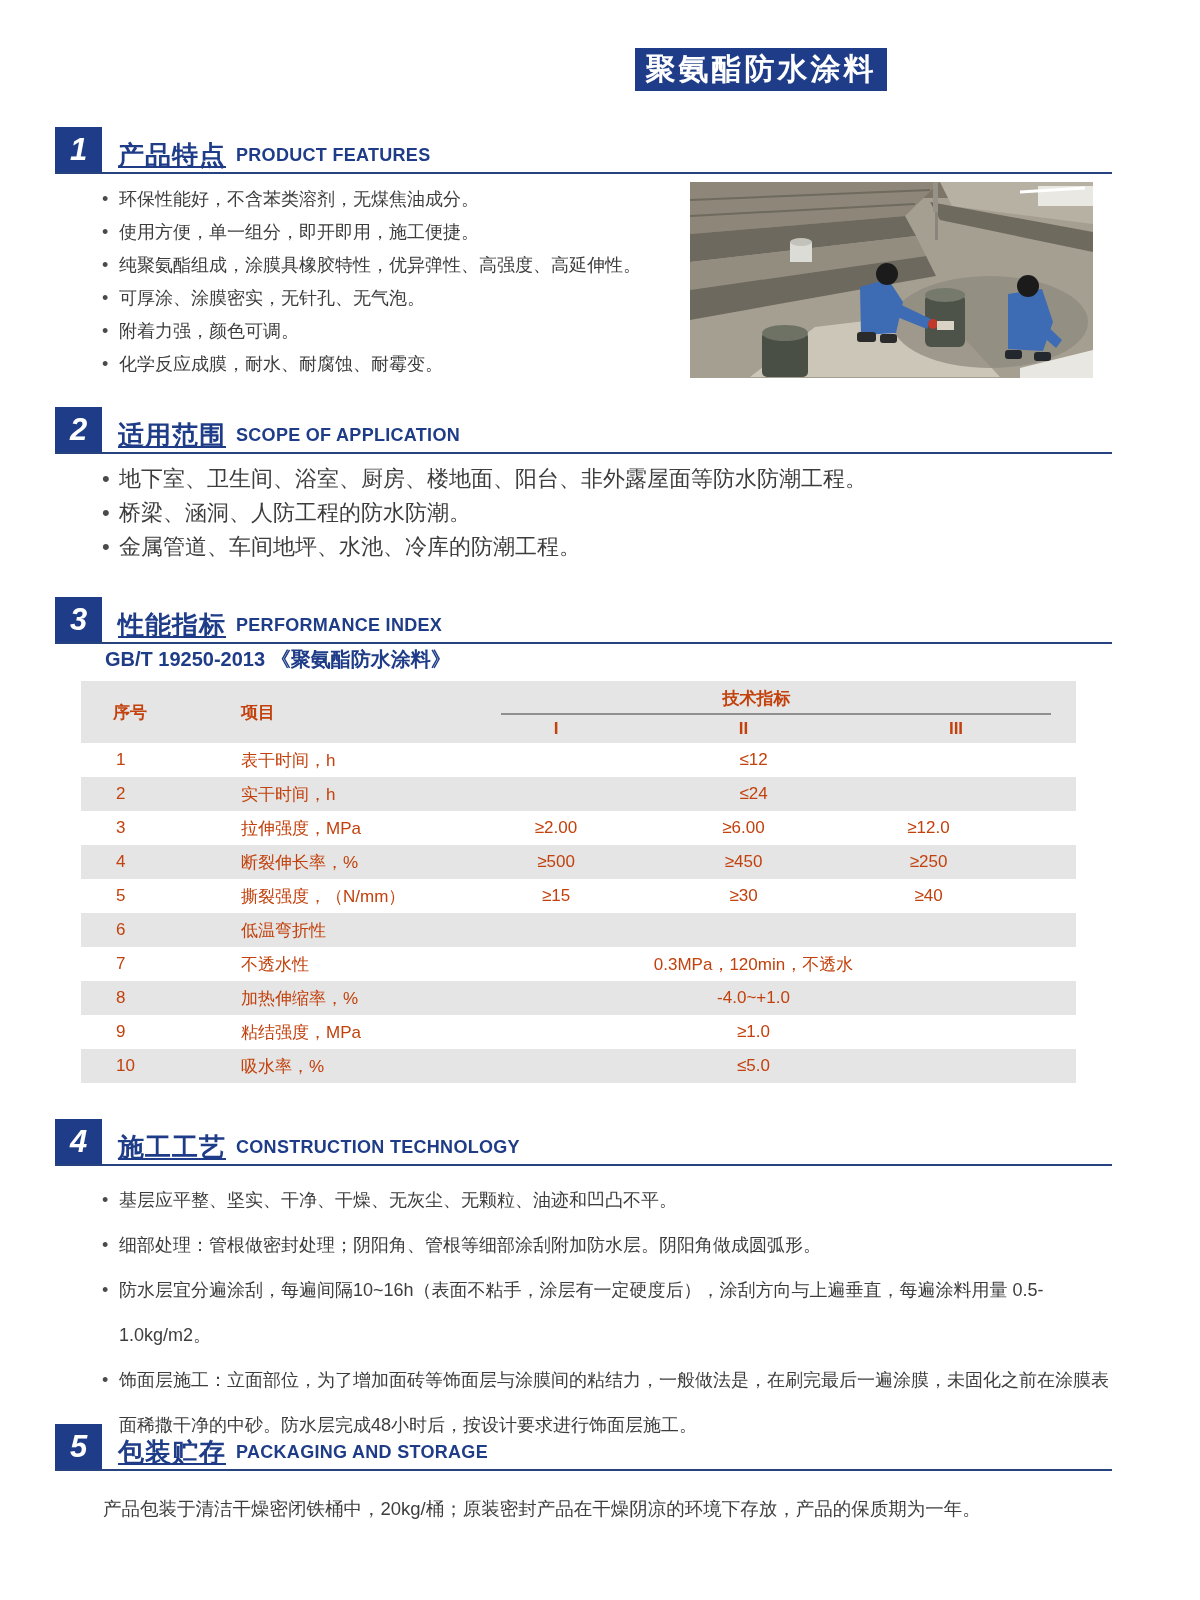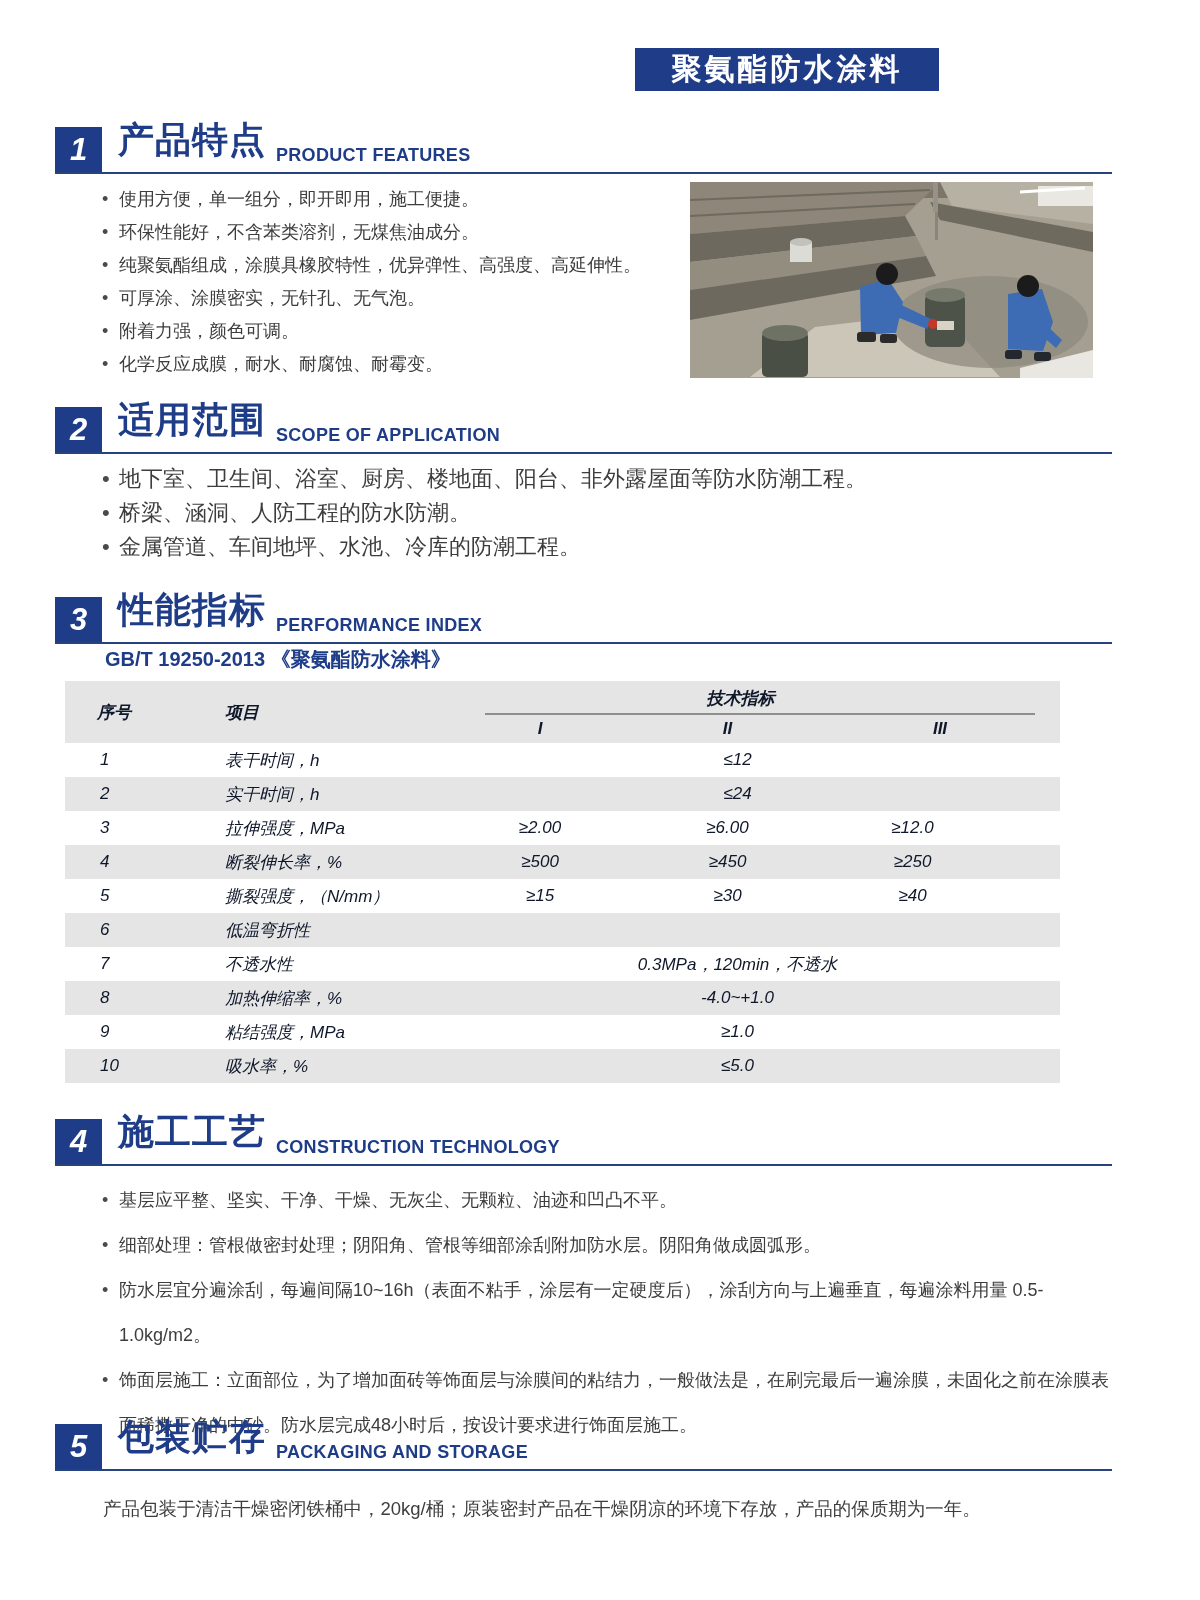--- a/index.html
+++ b/index.html
@@ -1,50 +1,50 @@
 <!DOCTYPE html>
 <html><head>
 <meta charset="utf-8">
 <style>
   html,body{margin:0;padding:0;}
   body{font-family:"Liberation Sans","DejaVu Sans",sans-serif;background:#ffffff;}
   .page{position:relative;width:1200px;height:1600px;background:#ffffff;overflow:hidden;}
 
   
-  .banner{position:absolute;left:635px;top:48px;width:304px;height:43px;background:#1e3c87;
+  .banner{position:absolute;left:635px;top:48px;width:252px;height:43px;background:#1e3c87;
           color:#fff;font-size:30px;font-weight:bold;letter-spacing:3px;
           display:flex;align-items:center;justify-content:center;}
 
   
   .sec-head{position:absolute;left:55px;width:1057px;height:48px;
             border-bottom:2px solid #27437f;display:flex;align-items:flex-end;}
   .badge{width:47px;height:45px;background:#1e3c87;color:#ffffff;font-size:31px;
          font-weight:bold;font-style:italic;display:flex;align-items:center;justify-content:center;
          flex:0 0 auto;}
-  .sec-title{font-size:36px;font-weight:bold;color:#1e3c87;line-height:1;margin-left:16px;
-             padding-bottom:14px;letter-spacing:1px;}
+  .sec-title{font-size:26px;font-weight:bold;color:#1e3c87;line-height:1;margin-left:16px;
+             padding-bottom:4px;letter-spacing:1px;text-decoration:underline;}
   .sec-sub{font-size:18px;font-weight:bold;color:#1e3c87;margin-left:10px;padding-bottom:6px;
            letter-spacing:0.3px;}
 
   
   ul.blist{list-style:none;margin:0;padding:0;position:absolute;}
   ul.blist li{position:relative;padding-left:19px;color:#3d3d3d;}
   ul.blist li::before{content:"\2022";position:absolute;left:2px;color:#4a4a4a;}
   .list-s1{left:100px;top:183px;width:600px;}
   .list-s1 li{font-size:18px;line-height:33px;}
   .list-s2{left:100px;top:462px;width:1000px;}
   .list-s2 li{font-size:22px;line-height:34px;}
   .list-s4{left:100px;top:1178px;width:1022px;}
   .list-s4 li{font-size:18px;line-height:45px;}
 
   
   .standard{position:absolute;left:105px;top:646px;font-size:20px;font-weight:bold;color:#1e3c87;}
 
   
-  .ptable{position:absolute;left:65px;top:681px;width:995px;color:#0f172a;font-size:17px;font-style:italic;}
+  .ptable{position:absolute;left:81px;top:681px;width:995px;color:#c2410c;font-size:17px;}
   .tgrid{display:grid;grid-template-columns:130px 250px 190px 185px 240px;}
   .thead{background:#e5e5e5;grid-template-rows:34px 28px;height:62px;}
   .th-no{grid-row:1/3;display:flex;align-items:center;padding-left:32px;font-weight:bold;}
   .th-item{grid-row:1/3;display:flex;align-items:center;padding-left:30px;font-weight:bold;}
   .th-tech{grid-column:3/6;grid-row:1;display:flex;flex-direction:column;justify-content:flex-end;}
   .th-tech .t{ text-align:center;font-weight:bold;padding-right:24px;}
   .tech-line{border-bottom:2px solid #8f8f8f;margin:3px 25px 0 40px;}
   .th-col{grid-row:2;display:flex;align-items:center;justify-content:center;font-weight:bold;}
   .trow{height:34px;align-items:center;}
   .trow.gray{background:#e5e5e5;}
@@ -70,22 +70,22 @@
   <div class="banner">
     <span>聚氨酯防水涂料</span>
   </div>
 
   <div class="sec-head" style="top:124px;">
     <div class="badge">1</div>
     <div class="sec-title">产品特点</div>
     <div class="sec-sub">PRODUCT FEATURES</div>
   </div>
   <ul class="blist list-s1">
+    <li>环保性能好，不含苯类溶剂，无煤焦油成分。</li>
     <li>使用方便，单一组分，即开即用，施工便捷。</li>
-    <li>环保性能好，不含苯类溶剂，无煤焦油成分。</li>
     <li>纯聚氨酯组成，涂膜具橡胶特性，优异弹性、高强度、高延伸性。</li>
     <li>可厚涂、涂膜密实，无针孔、无气泡。</li>
     <li>附着力强，颜色可调。</li>
     <li>化学反应成膜，耐水、耐腐蚀、耐霉变。</li>
   </ul>
 
   <div class="photo">
     <svg width="403" height="196" viewBox="0 0 403 196" xmlns="http://www.w3.org/2000/svg">
       <rect x="0" y="0" width="403" height="196" fill="#a59f92"></rect>
       <rect x="0" y="0" width="403" height="16" fill="#7d7668"></rect>

